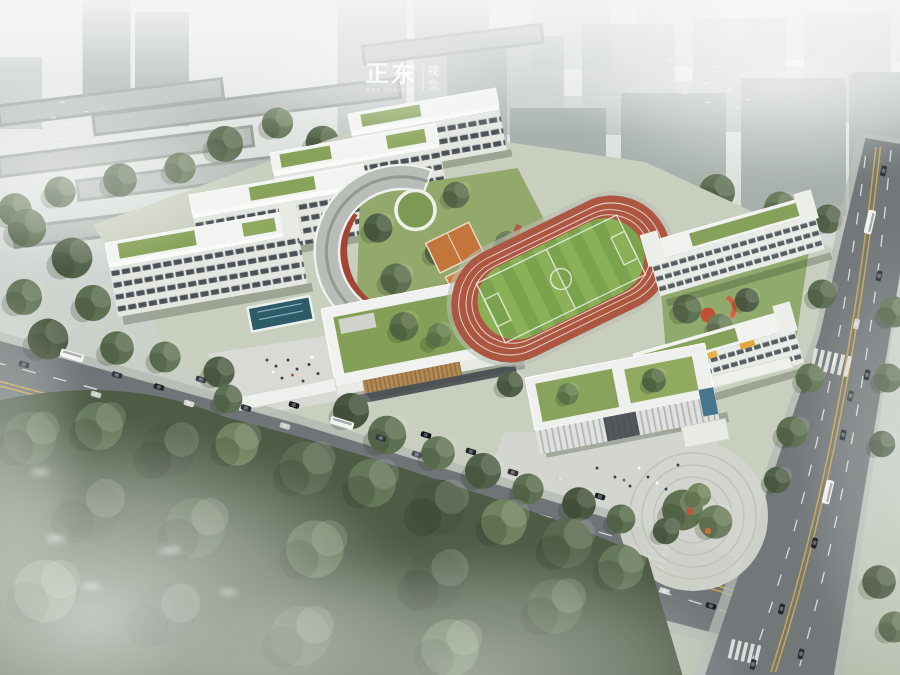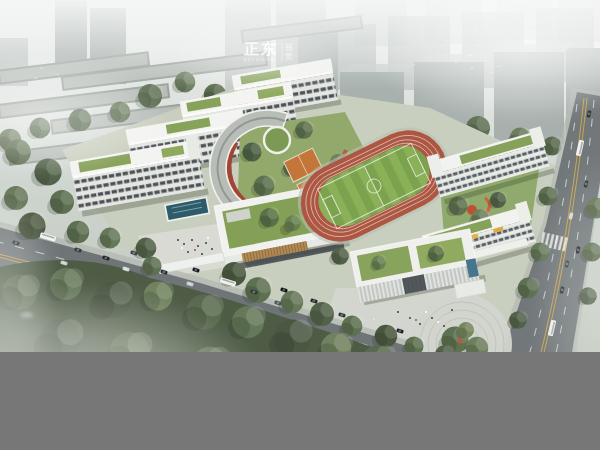--- a/index.html
+++ b/index.html
@@ -1,16 +1,16 @@
 <!DOCTYPE html>
 <html><head>
 <meta charset="utf-8">
 <style>
   html,body{margin:0;padding:0;background:#777;font-family:"Liberation Sans",sans-serif;}
-  .stage{position:relative;width:600px;height:352px;overflow:hidden;background:#0369a1;}
+  .stage{position:relative;width:600px;height:450px;overflow:hidden;background:#0369a1;}
   svg{display:block;}
   text{font-family:"Liberation Sans","DejaVu Sans",sans-serif;}
 </style>
 </head>
 <body>
 
 <div class="stage">
 <svg width="600" height="450" viewBox="0 0 600 450">
 <defs>
   <linearGradient id="skyg" x1="0" y1="0" x2="0" y2="1">

